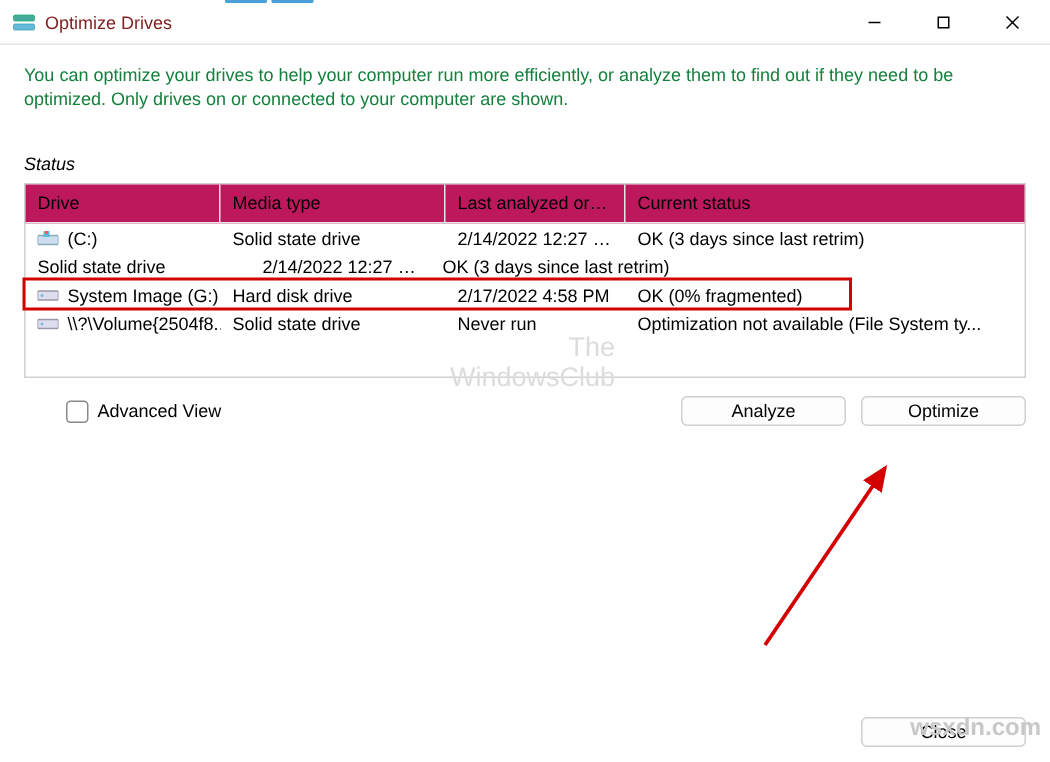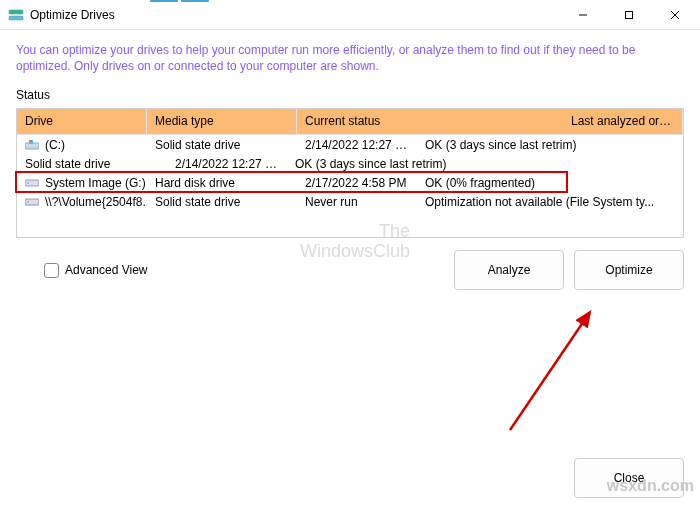--- a/index.html
+++ b/index.html
@@ -19,39 +19,39 @@
     display: flex;
     align-items: center;
     padding: 0 2px 0 8px;
     border-bottom: 1px solid #e8e8e8;
   }
   .titlebar .app-icon {
     width: 16px; height: 16px;
     margin-right: 6px;
     display:flex;align-items:center;justify-content:center;
   }
-  .titlebar .title { flex: 0 0 auto; font-size: 12px; color:#000000;}
+  .titlebar .title { flex: 0 0 auto; font-size: 12px; color:#7f1d1d;}
   .titlebar .spacer { flex: 1; }
   .winbtn {
     width: 46px; height: 30px;
     display: flex; align-items: center; justify-content: center;
     color:#000;
   }
   .winbtn svg { width:10px; height:10px; }
   .content { padding: 12px 16px 0 16px; }
-  .intro { color:#8b5cf6; line-height:1.35; }
-  .section-label { margin-top:14px; margin-bottom:6px; }
+  .intro { color:#15803d; line-height:1.35; }
+  .section-label { margin-top:28px; margin-bottom:6px;font-style:italic; }
   .table-wrap {
     border:1px solid #d0d0d0;
     height:130px;
     position:relative;
   }
   .thead {
     display:flex;
-    background:#fdba74;
+    background:#be185d;
     border-bottom:1px solid #e5e5e5;
     height:26px;
   }
   .th {
     padding:5px 8px 4px 8px;
     font-size:12px;
     border-right:1px solid #e5e5e5;
     white-space:nowrap;
     overflow:hidden;
     text-overflow:ellipsis;
@@ -74,21 +74,21 @@
   }
   .drive-cell{display:flex;align-items:center;gap:6px;}
   .drive-ico{width:14px;height:10px;display:inline-flex;}
   .highlight-box{
     position:absolute;
     border:2px solid #d40000;
     pointer-events:none;
   }
   .btn {
     min-width:110px;
-    height:40px;
+    height:20px;
     padding:0 16px;
     border:1px solid #cfcfcf;
     border-radius:4px;
     background:#fdfdfd;
     font-family:inherit;
     font-size:12px;
     display:inline-flex;
     align-items:center;
     justify-content:center;
     cursor:pointer;
@@ -171,22 +171,22 @@
 </div>
 
 <div class="content">
   <div class="intro">You can optimize your drives to help your computer run more efficiently, or analyze them to find out if they need to be optimized. Only drives on or connected to your computer are shown.</div>
   <div class="section-label">Status</div>
 
   <div class="table-wrap">
     <div class="thead">
       <div class="th col-drive">Drive</div>
       <div class="th col-media">Media type</div>
+      <div class="th col-last">Last analyzed or o...</div>
       <div class="th col-status" style="border-right:none">Current status</div>
-      <div class="th col-last">Last analyzed or o...</div>
     </div>
 
     <div class="trow">
       <div class="td col-drive drive-cell">
         <span class="drive-ico">
             <svg viewBox="0 0 14 10">
               <rect x="0" y="3" width="14" height="6" rx="1" fill="#cde" stroke="#8ab"></rect>
               <rect x="4" y="0" width="4" height="4" fill="#5bd"></rect>
               <rect x="5" y="0" width="2" height="2" fill="#f55"></rect>
             </svg>

